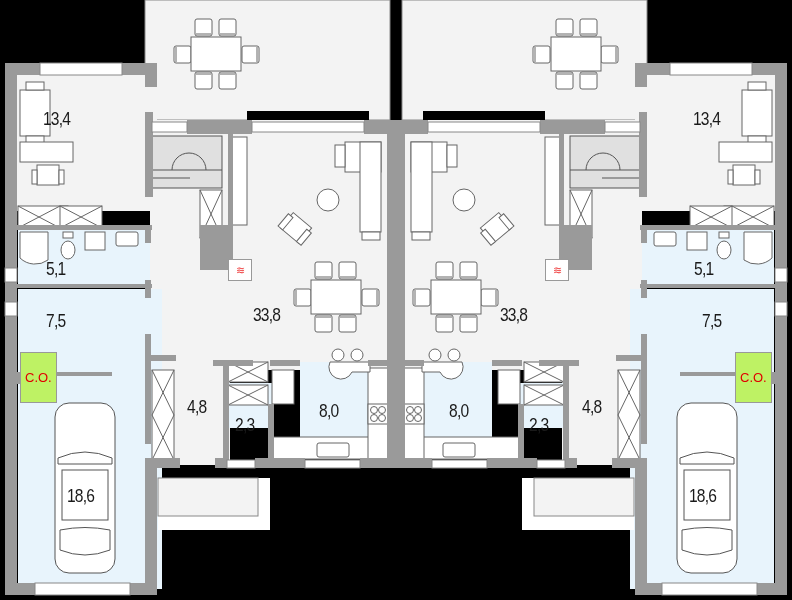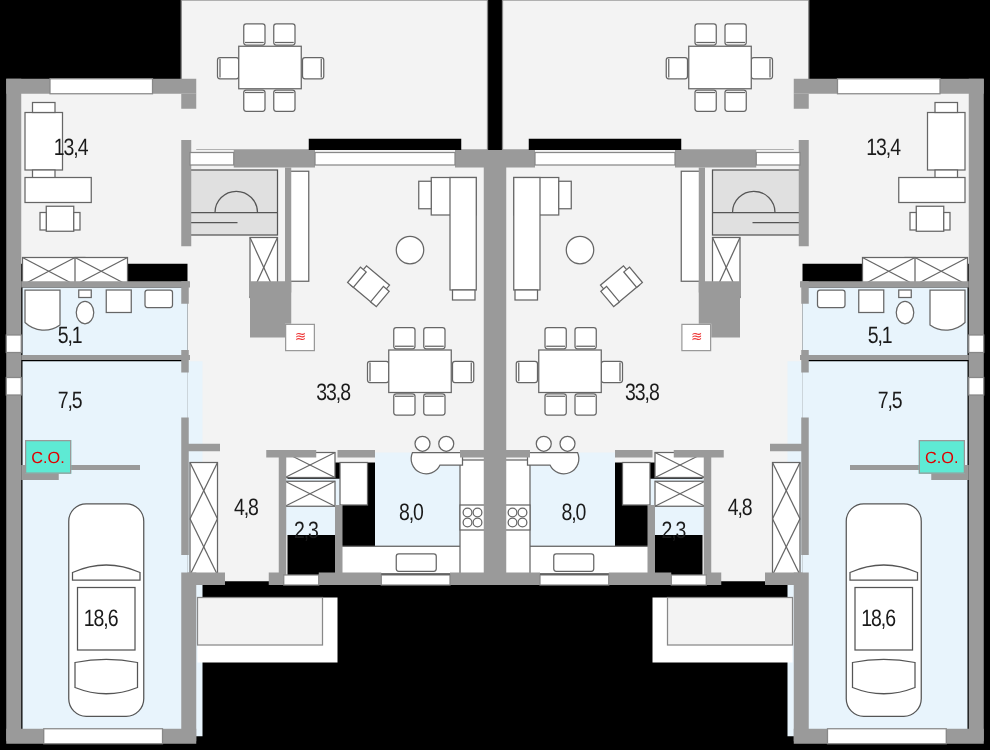--- a/index.html
+++ b/index.html
@@ -1,19 +1,19 @@
 <!DOCTYPE html>
 <html><head>
 <meta charset="utf-8">
 <style>
   html, body { margin:0; padding:0; background:#000; }
   body { width:792px; height:600px; overflow:hidden; position:relative; font-family:"Liberation Sans", sans-serif; }
   #plan { position:absolute; left:0; top:0; width:792px; height:600px; }
   .lbl { position:absolute; font-family:"Liberation Sans", sans-serif; font-size:19px; color:#1a1a1a; letter-spacing:-1px; transform:scaleX(0.82); transform-origin:center; white-space:nowrap; }
-  .co { position:absolute; background:#5eead4; border:1px solid #999; color:#e00000; font-size:13px; padding:4px 4px; line-height:17px; font-family:"Liberation Sans", sans-serif; }
+  .co { position:absolute; background:#bef264; border:1px solid #999; color:#e00000; font-size:13px; padding:16px 4px; line-height:17px; font-family:"Liberation Sans", sans-serif; }
   .heater { position:absolute; width:22px; height:20px; background:#fff; border:1px solid #999; color:#e33; font-size:11px; text-align:center; line-height:20px; letter-spacing:-1px; }
 </style>
 </head>
 <body>
 
 <svg id="plan" viewBox="0 0 792 600" xmlns="http://www.w3.org/2000/svg">
   <defs>
 
     <g id="chair">
         <rect x="0" y="0" width="17" height="17" rx="2" fill="#fff" stroke="#666" stroke-width="1"></rect>

